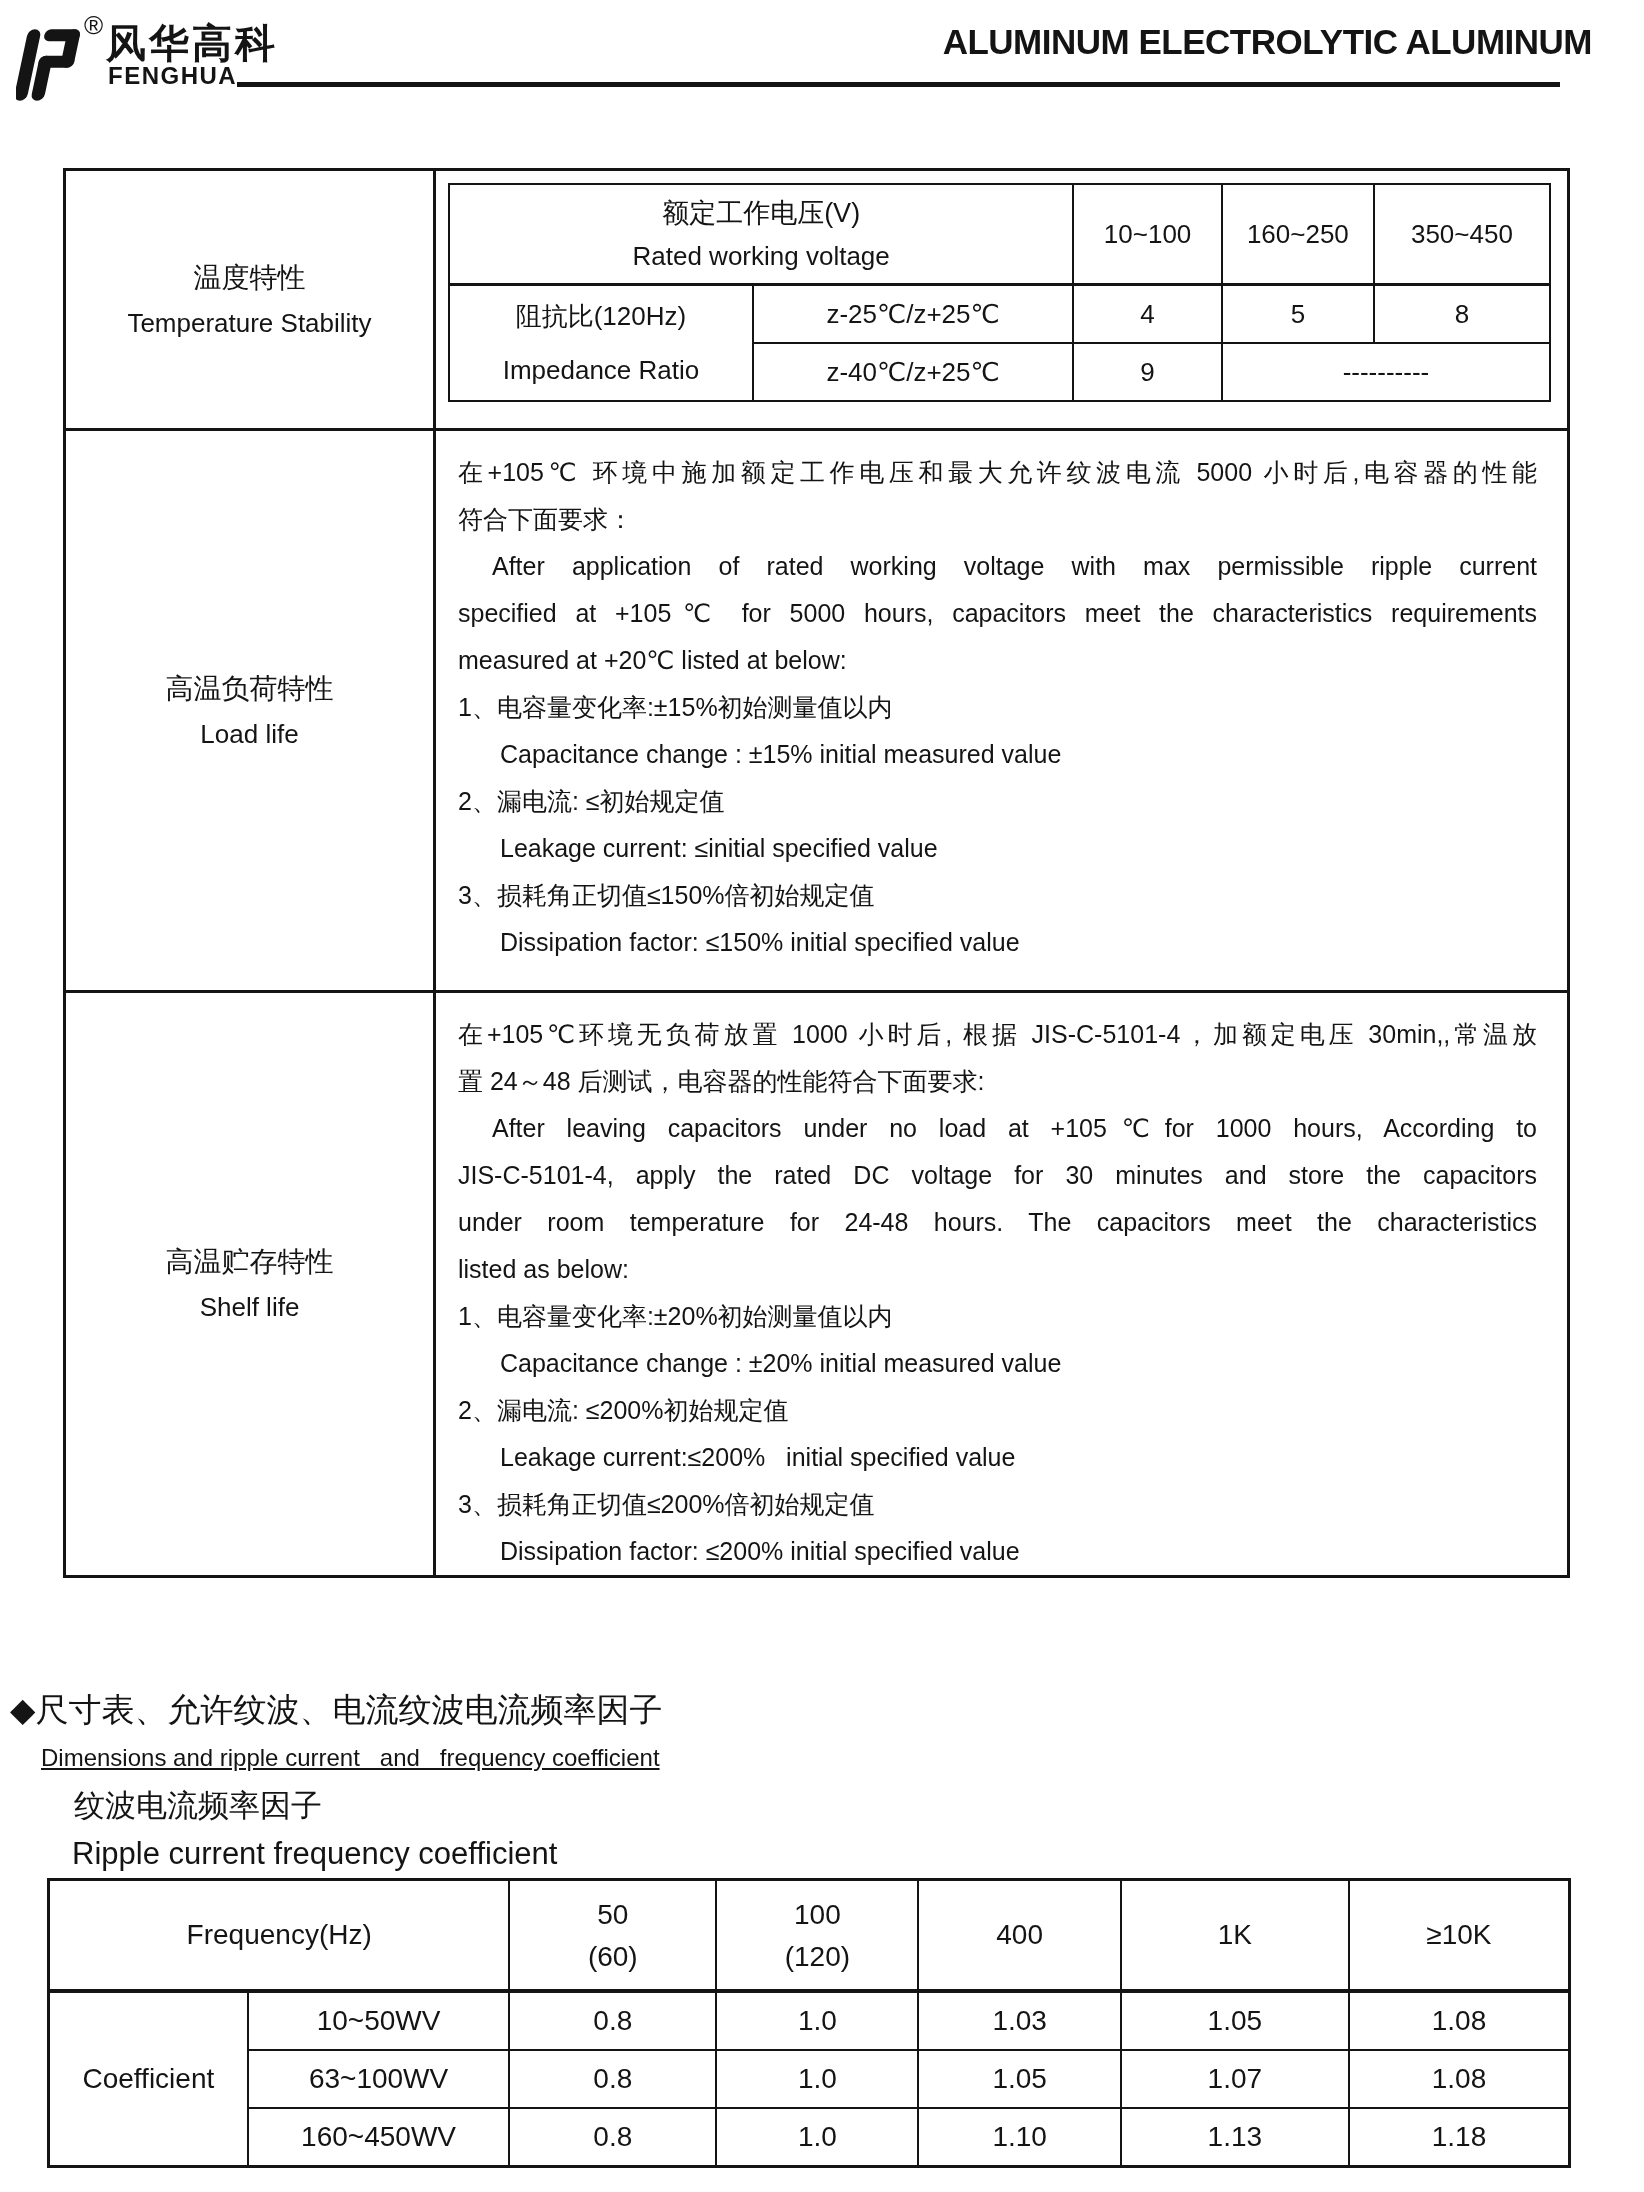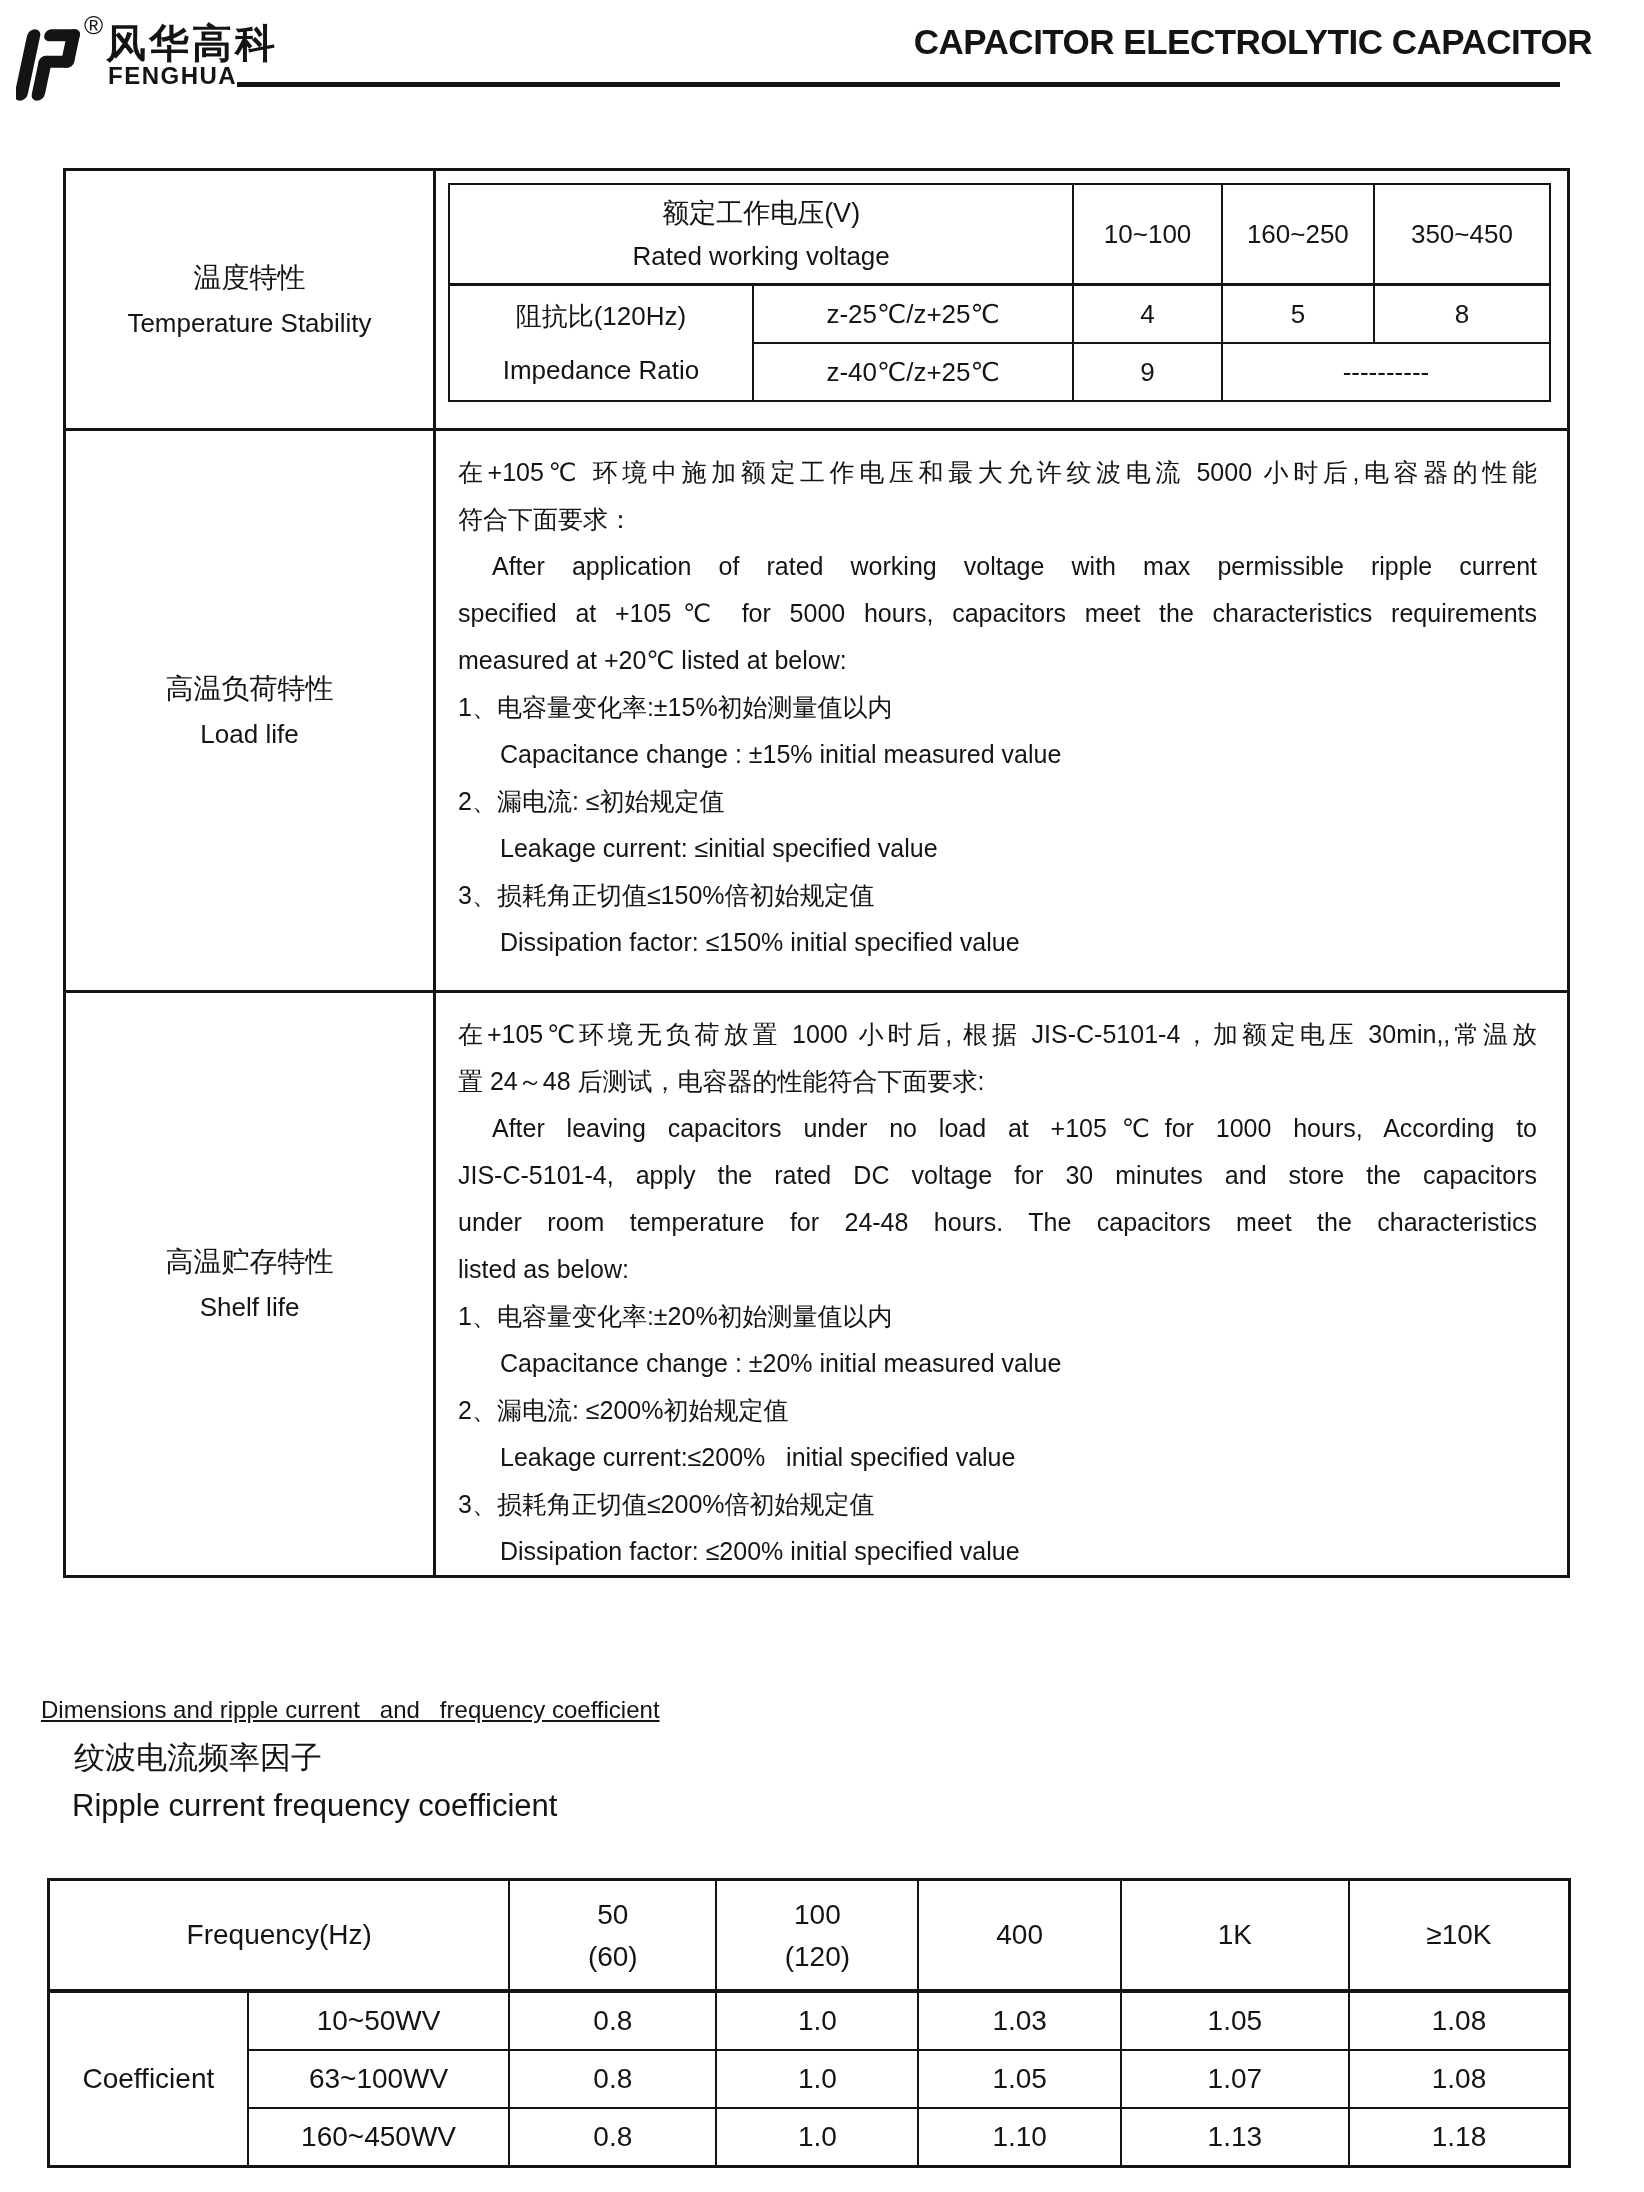--- a/index.html
+++ b/index.html
@@ -71,21 +71,21 @@
           <rect x="32" y="6" width="54" height="18" rx="9"></rect>
           <rect x="66" y="6" width="20" height="58" rx="10"></rect>
           <rect x="32" y="46" width="54" height="18" rx="9"></rect>
           <rect x="32" y="46" width="20" height="68" rx="10"></rect>
         </g>
       </svg>
     </span>
     <span class="reg-mark">®</span>
     <div class="logo-cn">风华高科</div>
     <div class="logo-en">FENGHUA</div>
-    <div class="doc-title">CAPACITOR ELECTROLYTIC CAPACITOR</div>
+    <div class="doc-title">ALUMINUM ELECTROLYTIC ALUMINUM</div>
     <div class="header-rule"></div>
   </div>
 
   <table class="char-table">
     <colgroup>
         <col style="width:370px">
         <col>
       </colgroup>
     <tbody>
 
@@ -174,20 +174,21 @@
             <div class="tline sub">Leakage current:≤200%   initial specified value</div>
             <div class="tline">3、损耗角正切值≤200%倍初始规定值</div>
             <div class="tline sub">Dissipation factor: ≤200% initial specified value</div>
           </div>
         </td>
       </tr>
     </tbody>
   </table>
 
   <div class="dim-heading">
+    <div class="h-cn1">◆尺寸表、允许纹波、电流纹波电流频率因子</div>
     <div class="h-en1">Dimensions and ripple current   and   frequency coefficient</div>
     <div class="h-cn2">纹波电流频率因子</div>
     <div class="h-en2">Ripple current frequency coefficient</div>
   </div>
 
   <table class="freq-table">
     <colgroup>
       <col style="width:13.1%">
         <col style="width:17.2%">
       <col style="width:13.6%">

